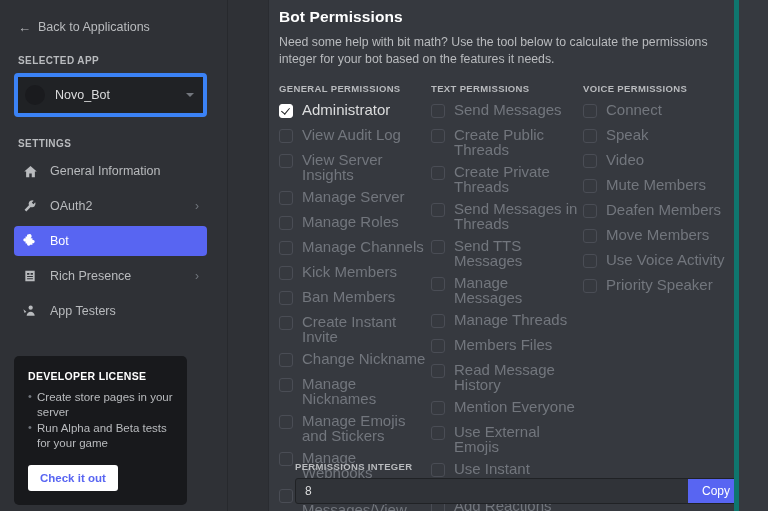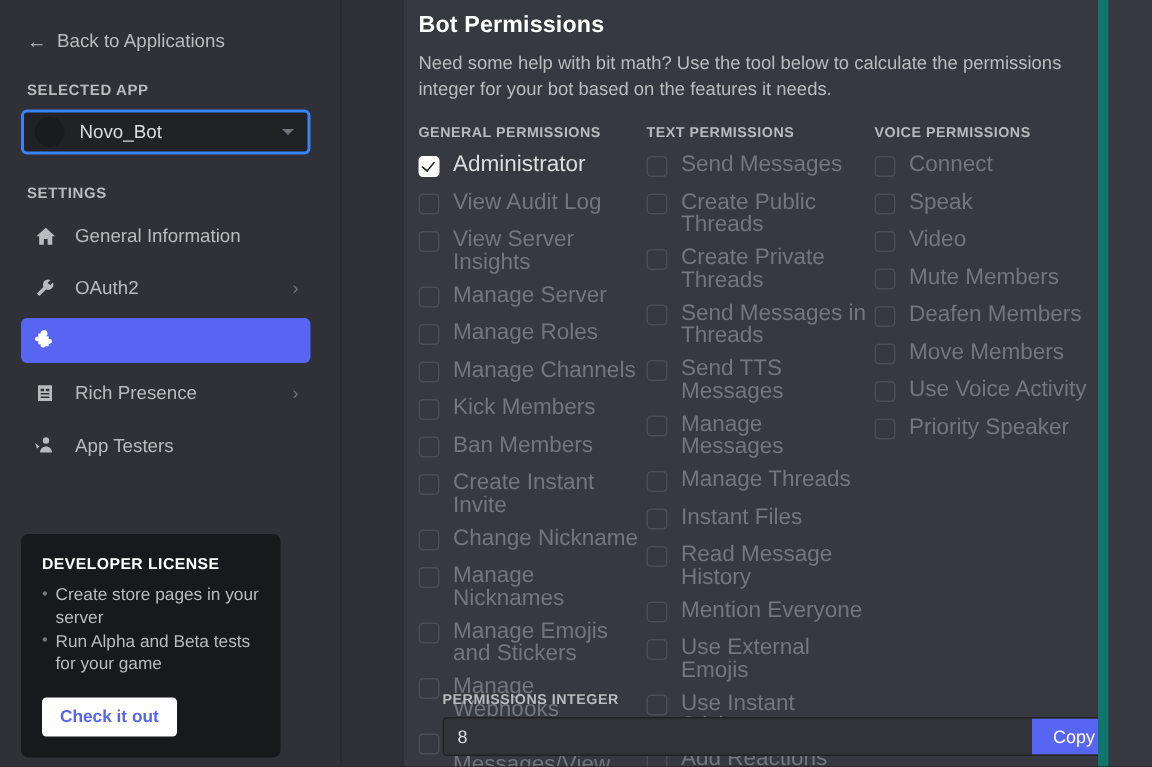--- a/index.html
+++ b/index.html
@@ -49,23 +49,23 @@
     margin: 21px 0 7px 18px;
     font-size: 10px;
     font-weight: bold;
     letter-spacing: .4px;
     color: #b9bbbe;
     text-transform: uppercase;
   }
 
   .app-select {
     margin: 0 20px 0 14px;
-    height: 30px;
+    height: 44px;
     background: #202225;
-    border: 2px solid #3b82f6;
+    border: 4px solid #3b82f6;
     border-radius: 4px;
     display: flex;
     align-items: center;
     padding: 0 9px 0 7px;
     cursor: pointer;
     position: relative;
   }
   .app-avatar {
     width: 20px; height: 20px;
     border-radius: 50%;
@@ -180,21 +180,21 @@
     width: 41px;
     flex: 0 0 41px;
     background: #2f3136;
     border-right: 1px solid #2a2c31;
   }
 
   .main {
     flex: 1;
     height: 511px;
     background: #36393f;
-    border-right: 7px solid #0f766e;
+    border-right: 5px solid #0f766e;
     overflow: hidden;
     position: relative;
     padding: 0 12px 0 10px;
   }
 
   .page-title {
     color: #ffffff;
     font-size: 15.5px;
     font-weight: bold;
     margin: 8px 0 0 0;
@@ -359,20 +359,21 @@
         <span class="nav-label">OAuth2</span>
         <span class="chev-right">›</span>
       </div>
 
       <div class="nav-item active">
         <span class="nav-icon">
           <svg width="16" height="16" viewBox="0 0 24 24" fill="currentColor">
               <path d="M10 2a2.4 2.4 0 0 0-2.3 3.1H5.3v3.1A2.4 2.4 0 0 0 2 10.4a2.4 2.4 0 0 0 3.3 2.2v3.1h2.4A2.4 2.4 0 0 0 10 19a2.4 2.4 0 0 0 2.3-1.3h3.4v-2.6A2.4 2.4 0 0 0 19 12.8a2.4 2.4 0 0 0-3.3-2.2V7.7h-3A2.4 2.4 0 0 0 10 2z"></path>
             </svg>
         </span>
+        <span class="nav-label">Bot</span>
       </div>
 
       <div class="nav-item">
         <span class="nav-icon">
           <svg width="14" height="14" viewBox="0 0 24 24" fill="currentColor">
               <path d="M4 3h16v18H4zM7 7h4v3H7zm0 5h10v1.6H7zm0 4h10v1.6H7zm6-9h4v3h-4z" fill-rule="evenodd"></path>
             </svg>
         </span>
         <span class="nav-label">Rich Presence</span>
         <span class="chev-right">›</span>
@@ -503,21 +504,21 @@
             <div class="perm">
               <span class="cb"></span>
               <span class="perm-label">Manage Messages</span>
             </div>
             <div class="perm">
               <span class="cb"></span>
               <span class="perm-label">Manage Threads</span>
             </div>
             <div class="perm">
               <span class="cb"></span>
-              <span class="perm-label">Instant Files</span>
+              <span class="perm-label">Members Files</span>
             </div>
             <div class="perm">
               <span class="cb"></span>
               <span class="perm-label">Read Message History</span>
             </div>
             <div class="perm">
               <span class="cb"></span>
               <span class="perm-label">Mention Everyone</span>
             </div>
             <div class="perm">

